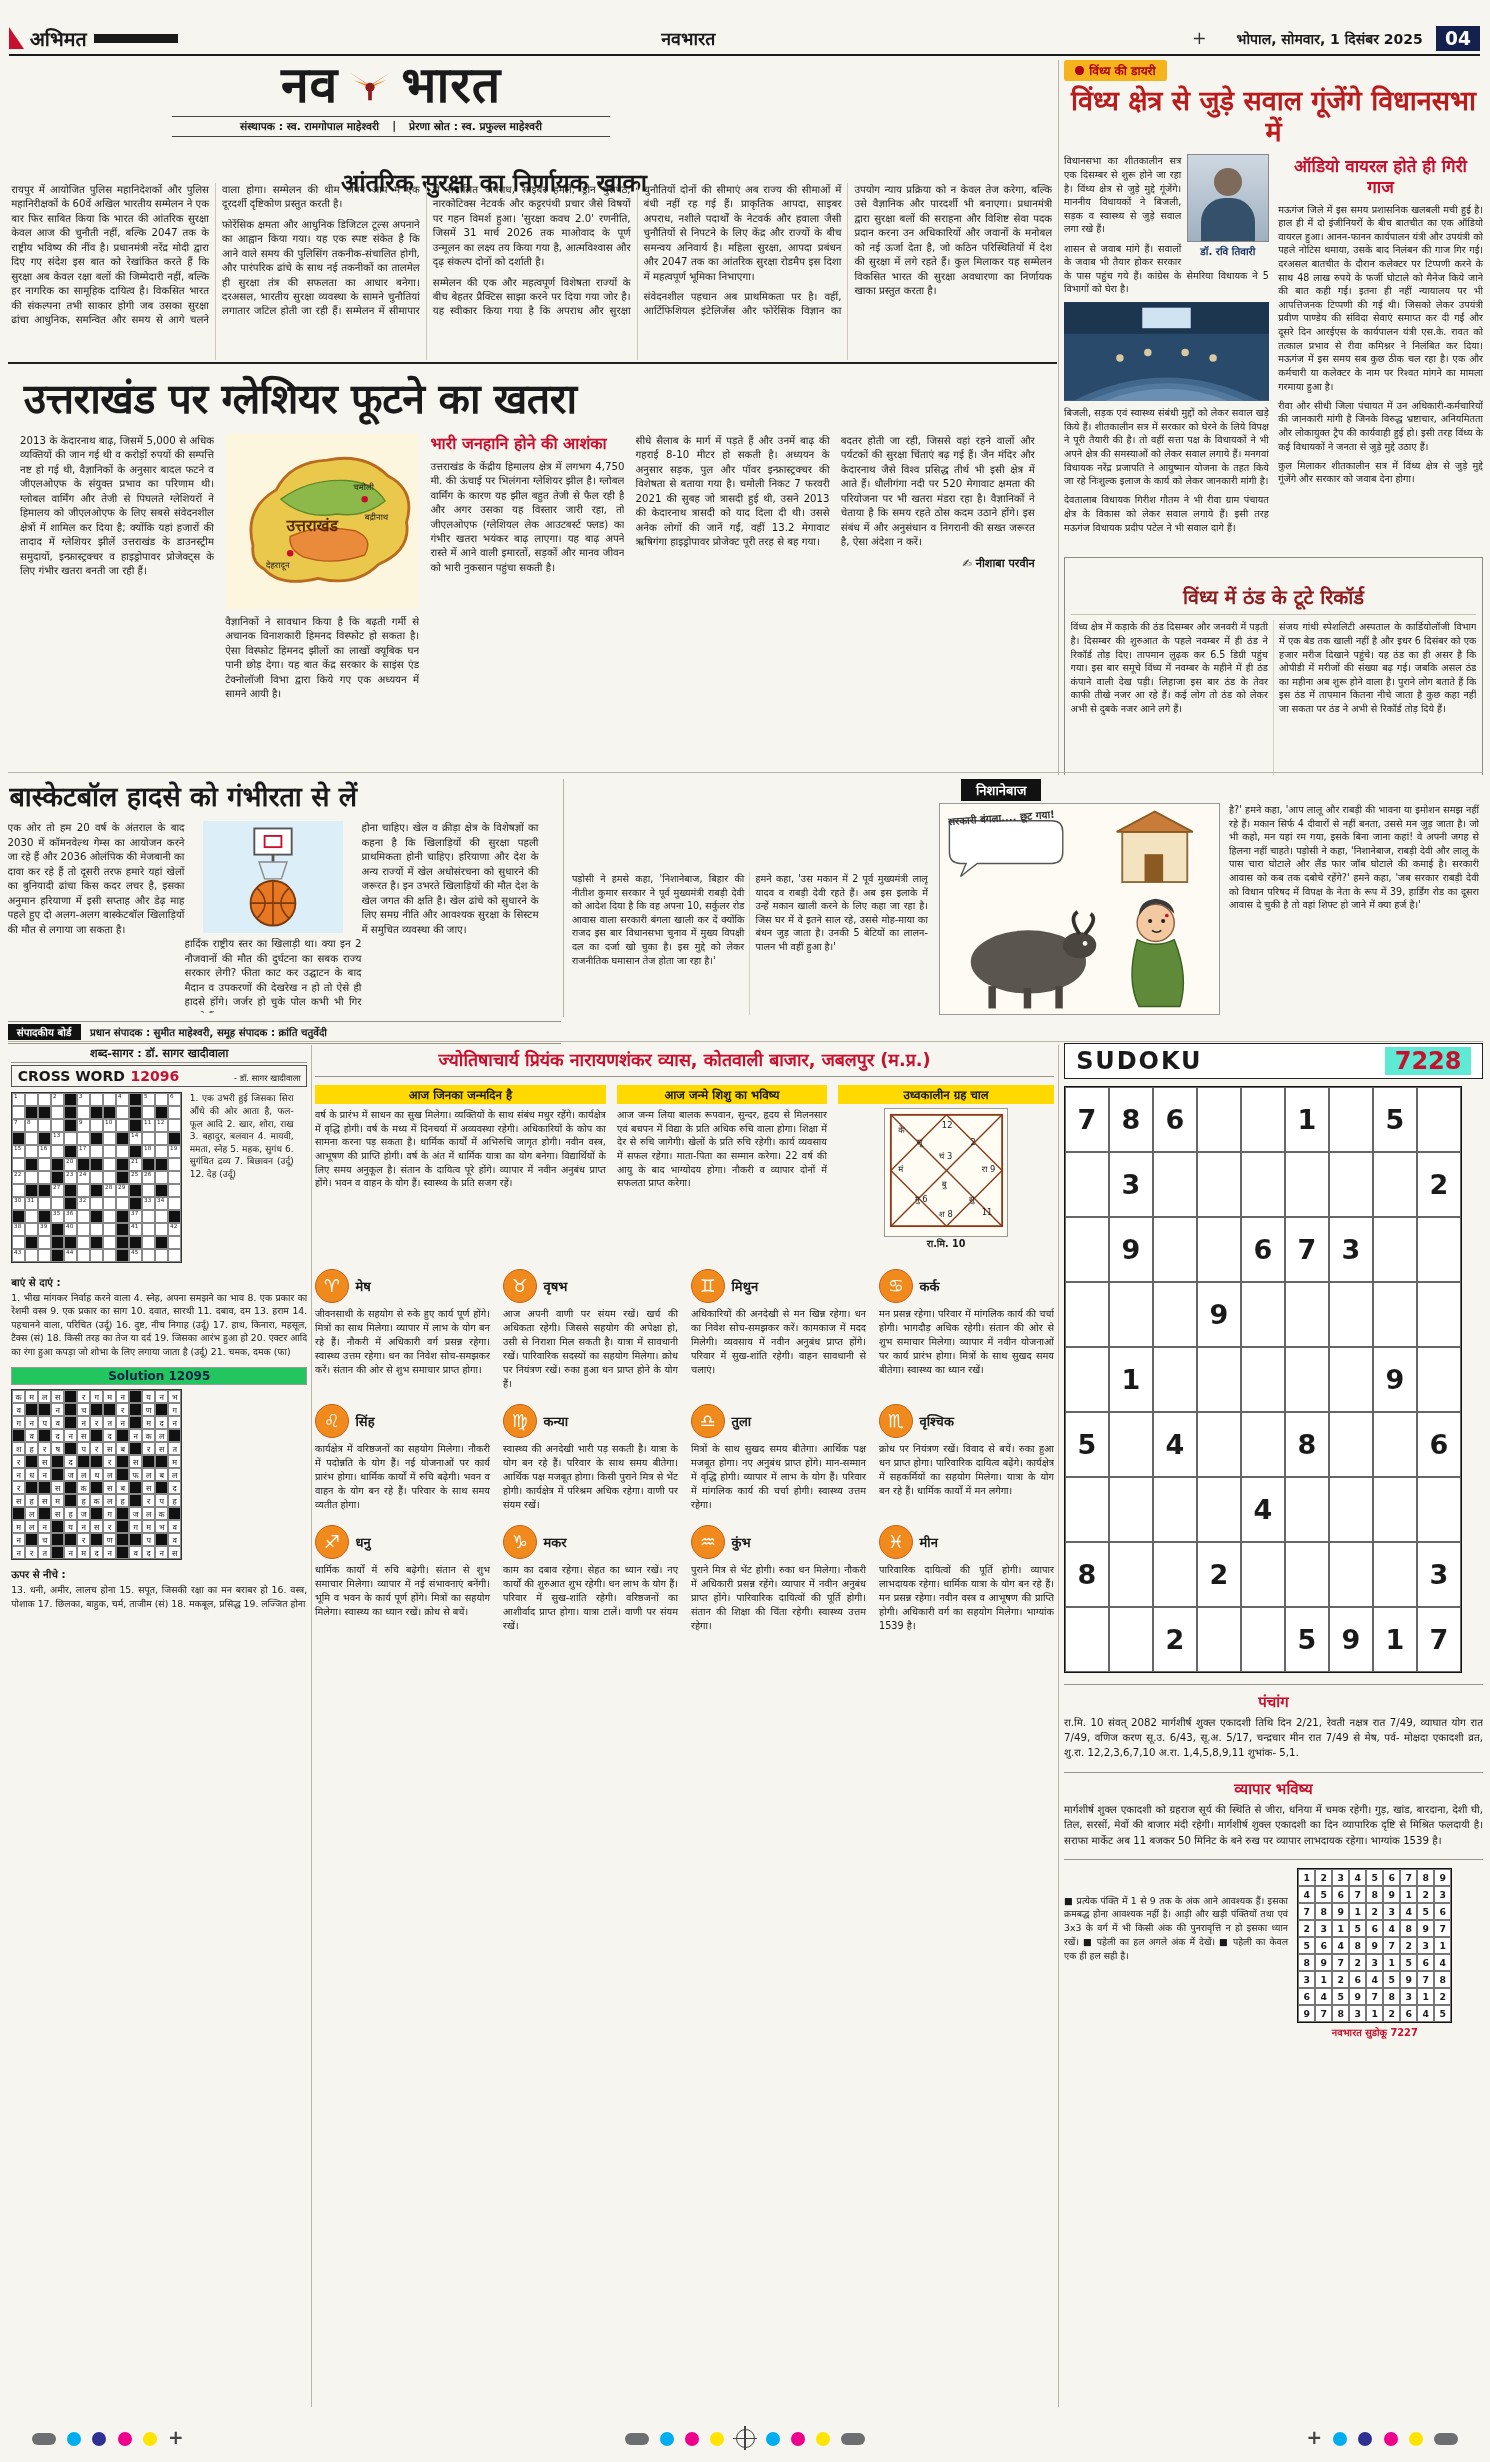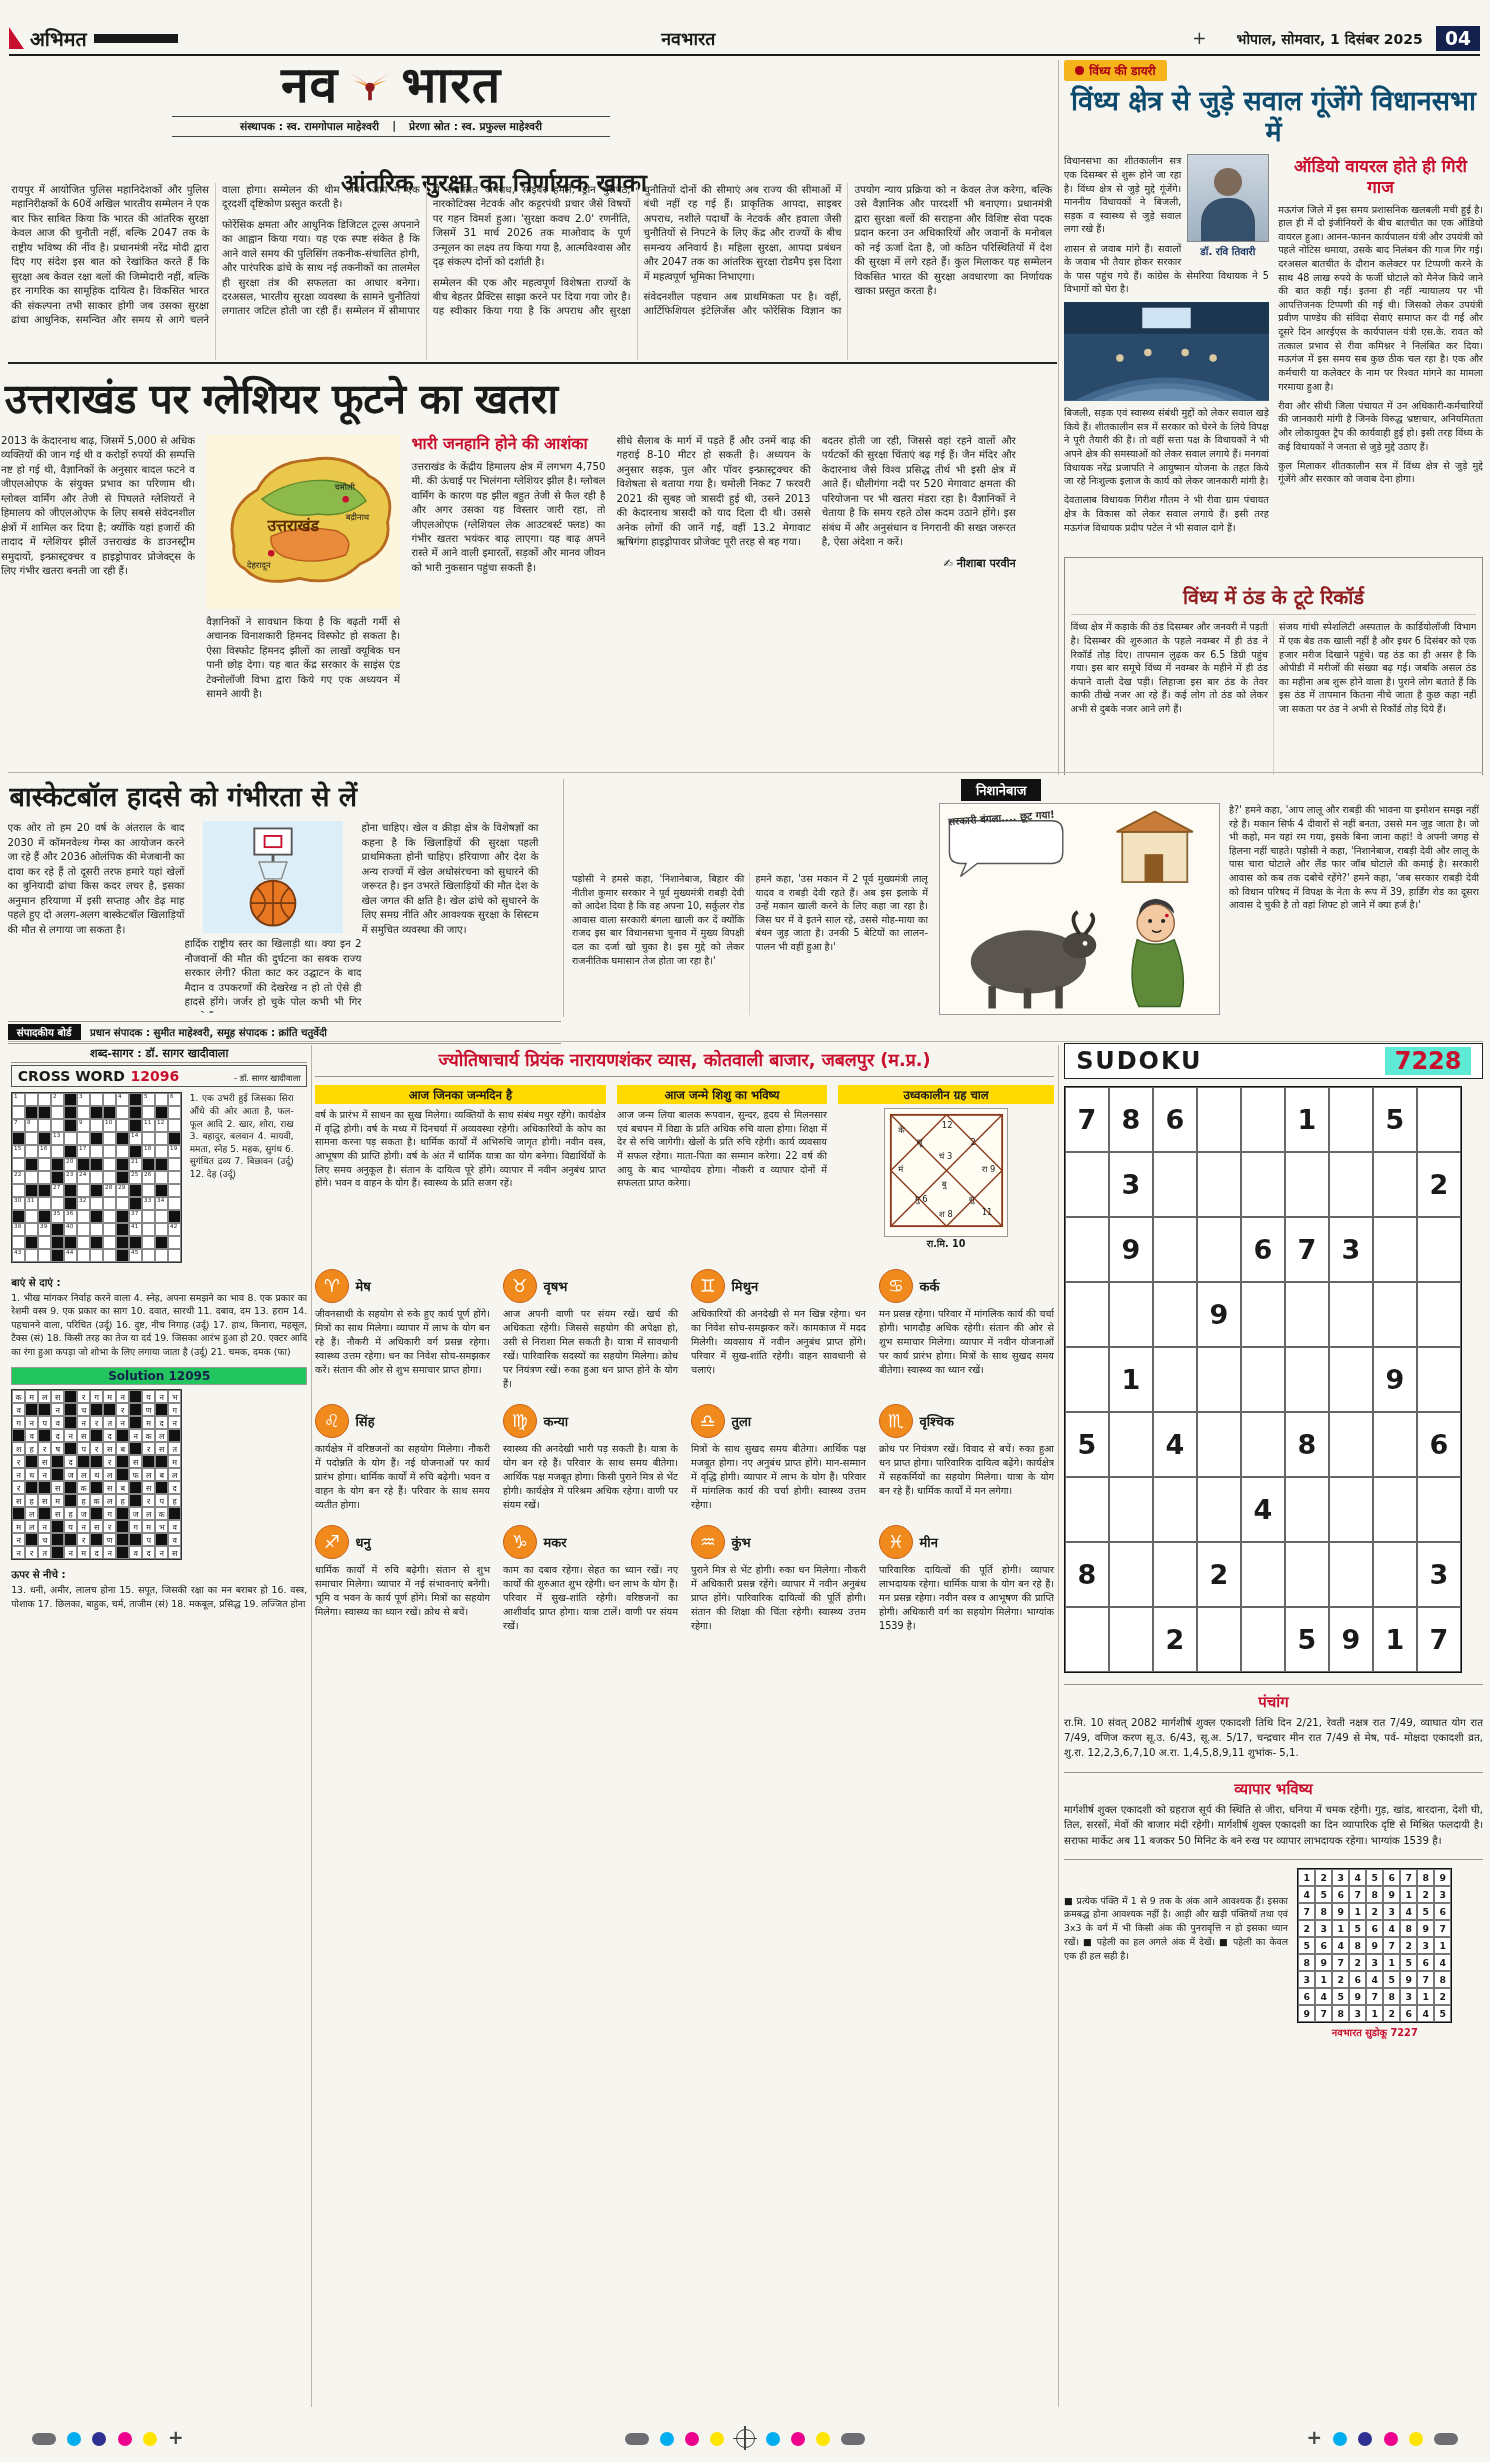--- a/index.html
+++ b/index.html
@@ -31,36 +31,36 @@
   
   .ed-headline{position:absolute;left:233px;top:145px;width:522px;text-align:center;
                font-size:24px;font-weight:800;}
   .ed-body{position:absolute;left:11.2px;top:183px;width:1041px;height:177px;
            column-count:5;column-gap:13px;column-rule:0.9px solid #cdc8bb;overflow:hidden;}
   
   .vindhya{position:absolute;left:1064px;top:60px;width:419px;height:715px;overflow:hidden;}
   .vin-tab{display:inline-flex;align-items:center;gap:5.6px;background:#f6b41c;color:#b00015;
            font-weight:800;font-size:12px;padding:1.9px 11.2px;border-radius:2.8px;}
   .vin-dot{width:8.4px;height:8.4px;border-radius:50%;background:#b00015;}
-  .vin-headline{color:#0c4a6e;font-size:27px;font-weight:800;text-align:center;line-height:1.12;margin:5.6px 0 7.5px;}
+  .vin-headline{color:#b91c1c;font-size:27px;font-weight:800;text-align:center;line-height:1.12;margin:5.6px 0 7.5px;}
   .vin-cols{display:flex;gap:9.3px;}
   .vin-col{width:205px;overflow:hidden;height:395px;}
   .author{float:right;width:82px;margin:0 0 3.7px 5.6px;text-align:center;}
   .author-img{width:80px;height:86px;background:linear-gradient(#cfd8e2,#9fb0c0);position:relative;border:0.9px solid #888;}
   .author-img:before{content:"";position:absolute;left:26px;top:13px;width:28px;height:28px;border-radius:50%;background:#7d6a5a;}
   .author-img:after{content:"";position:absolute;left:13px;top:43px;width:54px;height:43px;border-radius:24px 24px 0 0;background:#35506b;}
   .author-name{font-size:10.2px;font-weight:800;color:#14315e;margin-top:1.9px;}
   .assembly{width:205px;height:99px;margin:3.7px 0 5.6px;display:block;}
   .audio-head{color:#c8102e;font-weight:800;font-size:17px;text-align:center;line-height:1.2;margin:1.9px 0 5.6px;}
   .cold-box{border:0.9px solid #8f8a7e;margin-top:7.5px;padding:5.6px;box-sizing:border-box;}
   .cold-head{color:#8e1b1e;font-size:19.6px;font-weight:800;text-align:center;border-bottom:0.9px solid #c9c4b8;
              padding-bottom:3.7px;margin-bottom:5.6px;}
   .cold-body{column-count:2;column-gap:11.2px;column-rule:0.9px solid #d6d1c5;height:169px;overflow:hidden;}
   
-  .glacier{position:absolute;left:1px;top:365px;width:1049px;height:404px;overflow:hidden;}
+  .glacier{position:absolute;left:20px;top:365px;width:1049px;height:404px;overflow:hidden;}
   .gl-headline{font-size:41px;font-weight:800;margin:3.7px 0 9.3px 3.7px;letter-spacing:-0.5px;}
   .gl-body{display:flex;gap:11.2px;}
   .gl-col{width:194px;overflow:hidden;height:328px;}
   .gl-map{width:203px;height:175px;display:block;margin-bottom:5.6px;}
   .gl-subhead{color:#c8102e;font-size:16px;font-weight:800;text-align:left;line-height:1.25;margin:0 0 5.6px;}
   .gl-byline{text-align:right;font-weight:800;font-size:11.2px;margin-top:5.6px;}
   
   .bball{position:absolute;left:7.5px;top:775px;width:553px;height:242px;overflow:hidden;}
   .bb-headline{font-size:27px;font-weight:800;margin:1.9px 0 7.5px 1.9px;}
   .bb-body{display:flex;gap:0;}

